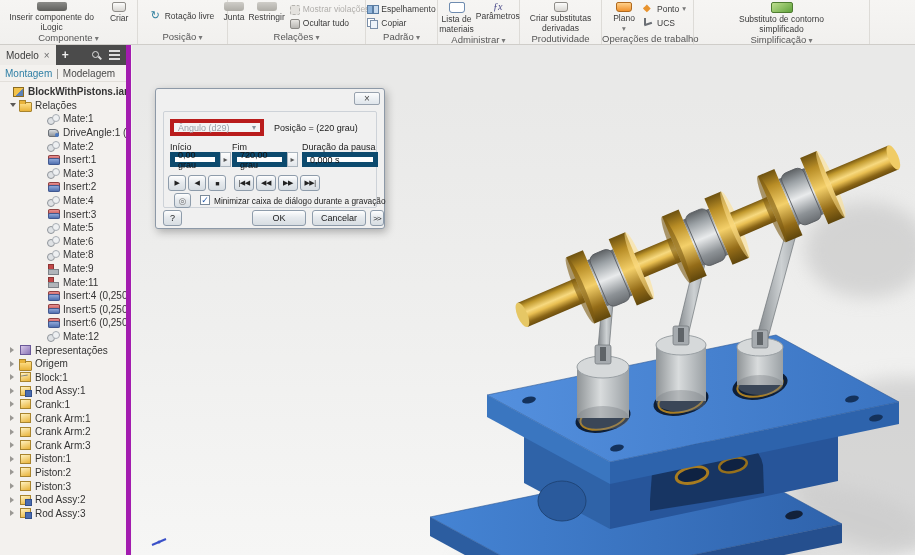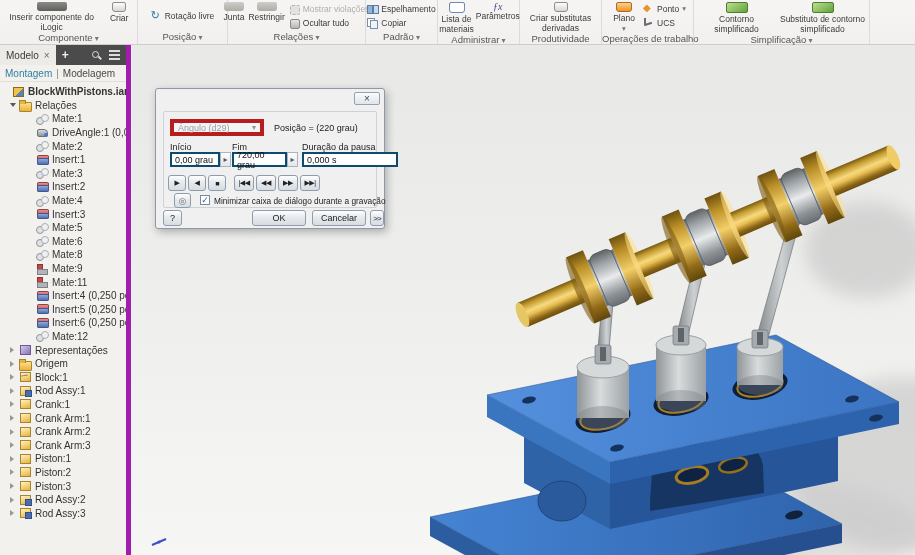--- a/index.html
+++ b/index.html
@@ -54,21 +54,21 @@
   .searchico{width:11px;height:11px;position:relative;margin-left:auto;}
   .searchico::before{content:"";position:absolute;left:1px;top:1px;width:5px;height:5px;border:1.5px solid #dedede;border-radius:50%;}
   .searchico::after{content:"";position:absolute;left:7px;top:7px;width:4px;height:1.5px;background:#dedede;transform:rotate(45deg);}
   .burgerico{width:11px;height:1.8px;background:#dedede;position:relative;}
   .burgerico::before,.burgerico::after{content:"";position:absolute;left:0;width:11px;height:1.8px;background:#dedede;}
   .burgerico::before{top:-4px;} .burgerico::after{top:4px;}
   #viewsel{height:17px;display:flex;align-items:center;gap:4px;padding:0 5px;font-size:10px;border-bottom:1px solid #e2dfda;}
   #view-montagem{color:#2f7fa5;} #viewsel .sep{color:#8a8884;} #view-modelagem{color:#4a4a4a;}
   #tree{position:absolute;top:38px;left:0;right:0;bottom:0;overflow:hidden;padding-top:2px;}
   .trow{height:13.6px;display:flex;align-items:center;white-space:nowrap;font-size:10px;color:#333;}
-  .trow.lvl-0{padding-left:3px;} .trow.lvl-1{padding-left:10px;} .trow.lvl-2{padding-left:27px;}
+  .trow.lvl-0{padding-left:3px;} .trow.lvl-1{padding-left:10px;} .trow.lvl-2{padding-left:38px;}
   .trow .tlabel{overflow:hidden;text-overflow:clip;}
   .w-bold{font-weight:bold;}
   .exp{width:9px;flex:0 0 auto;display:inline-flex;align-items:center;}
   .exp-closed::before{content:"";border-left:4px solid #9a9894;border-top:3.5px solid transparent;border-bottom:3.5px solid transparent;}
   .exp-open::before{content:"";border-top:4px solid #5a5856;border-left:3.5px solid transparent;border-right:3.5px solid transparent;}
   .ticon{position:relative;width:13px;height:12px;margin:0 3px 0 0;display:inline-block;flex:0 0 auto;}
   .ticon-asm::before{content:"";position:absolute;inset:1px;background:linear-gradient(135deg,#f2c24a 55%,#5b82b8 55%);border:1px solid #8a6a20;}
   .ticon-folder::before,.ticon-folder2::before{content:"";position:absolute;left:0;top:3px;width:11px;height:8px;background:linear-gradient(#ffe08a,#e8b33a);border:1px solid #a8842e;border-radius:1px;}
   .ticon-folder::after,.ticon-folder2::after{content:"";position:absolute;left:0;top:1px;width:5px;height:3px;background:#e8b33a;border:1px solid #a8842e;border-bottom:none;}
   .ticon-mate::before{content:"";position:absolute;left:0;top:4px;width:6px;height:6px;border:1.5px solid #8f949a;border-radius:50%;background:#dfe2e5;}
@@ -97,21 +97,21 @@
              background:linear-gradient(#f5f7f9,#e2e8ef);display:flex;align-items:center;padding:0 7px;
              font-size:10.5px;color:#1f1f1f;}
   #dlg-close{position:absolute;top:3px;right:4px;width:26px;height:13px;border:1px solid #98a2ae;border-radius:2px;
              background:linear-gradient(#fbfcfd,#dfe5eb);color:#4a4a4a;font-size:10px;line-height:11px;text-align:center;}
   .groupbox{position:absolute;left:7px;top:22px;right:7px;height:97px;border:1px solid #cdd2d8;border-radius:2px;}
   .dlg-select{position:absolute;left:14px;top:30px;width:94px;height:17px;background:#f4f4f4;
               border:4px solid #b91c1c;color:#9aa0a8;display:flex;align-items:center;padding:0 4px;}
   .dlg-select .arrow{margin-left:auto;color:#8a949e;font-size:8px;}
   #dlg-pos{position:absolute;left:118px;top:34px;color:#1a1a1a;}
   .flabel{position:absolute;top:53px;color:#222;}
-  .ffield{position:absolute;top:63px;height:15px;background:#fff;border:2px solid #0c4a6e;
+  .ffield{position:absolute;top:63px;height:15px;background:#fff;border:5px solid #0c4a6e;
           display:flex;align-items:center;padding:0 3px;color:#111;}
   .fspin{position:absolute;top:63px;width:11px;height:15px;border:1px solid #aab4bd;background:linear-gradient(#fdfdfd,#e2e6ea);
          font-size:8px;color:#555;text-align:center;line-height:14px;}
   .wbtn{background:linear-gradient(#fefefe,#e6eaee 45%,#d7dde2);border:1px solid #8e9cab;border-radius:3px;
         display:flex;align-items:center;justify-content:center;color:#222;}
   .media{position:absolute;top:86px;width:18px;height:16px;font-size:7px;letter-spacing:-0.5px;}
   #dlg-record{position:absolute;left:18px;top:104px;width:17px;height:15px;font-size:9px;color:#777;}
   #dlg-check{position:absolute;left:44px;top:106px;width:10px;height:10px;background:#fff;border:1px solid #7a8a9a;
              font-size:9px;line-height:9px;text-align:center;color:#2a5fae;}
   #dlg-checklabel{position:absolute;left:58px;top:107px;font-size:8.3px;color:#222;white-space:nowrap;}
@@ -231,24 +231,20 @@
             <span class="minico ucs"></span>
             <span>UCS</span>
           </div>
         </div>
       </div>
       <div class="rgroup-label">Operações de trabalho</div>
     </div>
 
     <div class="rgroup" style="width:176px">
       <div class="rgroup-items">
-        <div class="bigbtn" style="width:78px">
-          <span class="ribicon green"></span>
-          <span>Contorno simplificado</span>
-        </div>
         <div class="bigbtn" style="width:86px">
           <span class="ribicon green"></span>
           <span>Substituto de contorno simplificado</span>
         </div>
       </div>
       <div class="rgroup-label hasarrow">Simplificação</div>
     </div>
     <div class="rgroup" style="flex:1;border-right:none"></div>
   </div>
 
@@ -647,21 +643,21 @@
     <div class="flabel" style="left:146px">Duração da pausa</div>
 
     <div class="ffield" style="left:14px;width:50px">
       <span>0,00 grau</span>
     </div>
     <div class="fspin" style="left:64px">▸</div>
     <div class="ffield" style="left:76px;width:55px">
       <span>720,00 grau</span>
     </div>
     <div class="fspin" style="left:131px">▸</div>
-    <div class="ffield" style="left:146px;width:96px">
+    <div class="ffield" style="left:146px;width:76px">
       <span>0,000 s</span>
     </div>
 
     <div class="media wbtn" style="left:12px">▶</div>
     <div class="media wbtn" style="left:32px">◀</div>
     <div class="media wbtn" style="left:52px">■</div>
     <div class="media wbtn" style="left:78px;width:20px">|◀◀</div>
     <div class="media wbtn" style="left:100px;width:20px">◀◀</div>
     <div class="media wbtn" style="left:122px;width:20px">▶▶</div>
     <div class="media wbtn" style="left:144px;width:20px">▶▶|</div>

